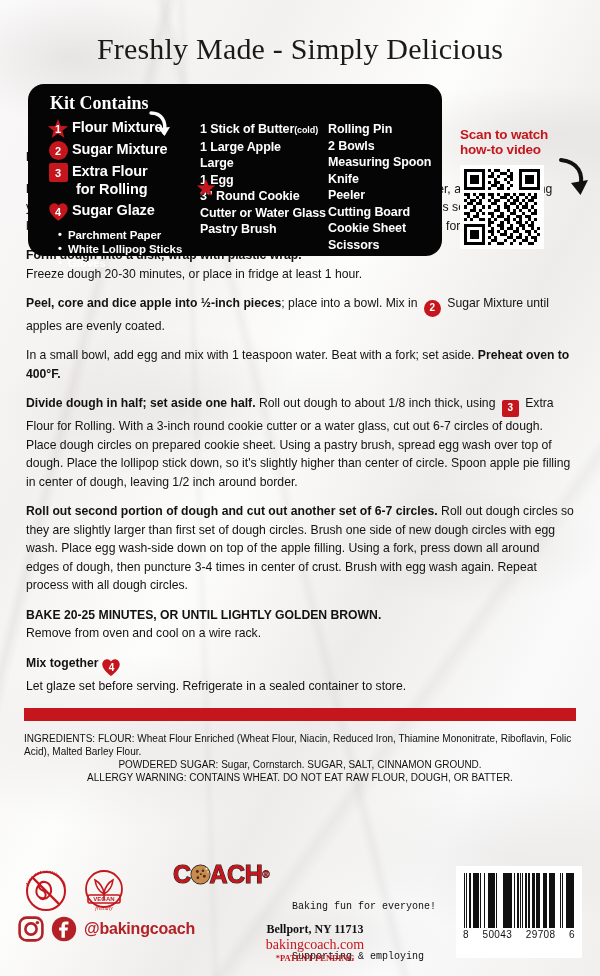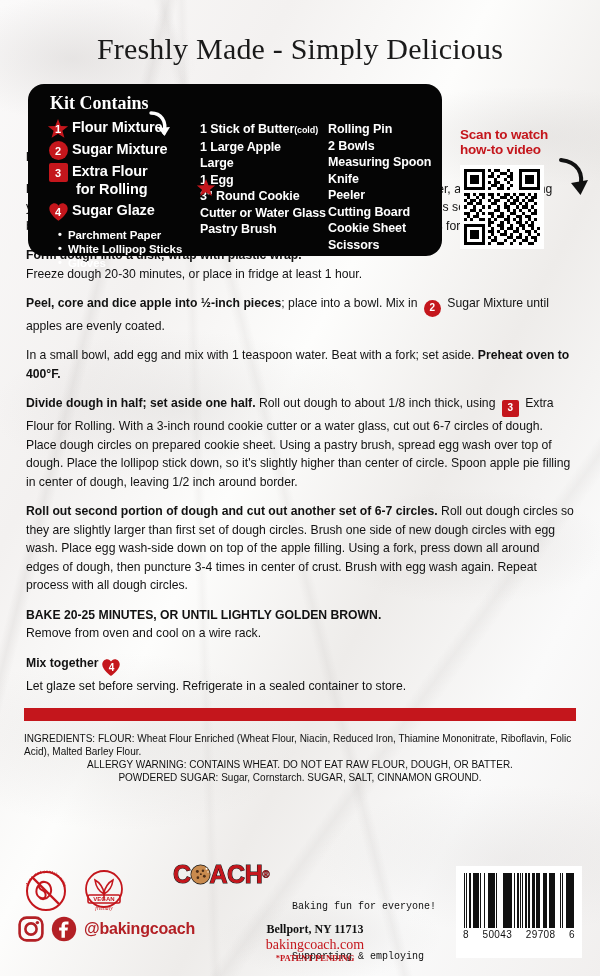--- a/index.html
+++ b/index.html
@@ -550,22 +550,22 @@
           <span>4</span>
         </span>
       <span class="sub">Let glaze set before serving. Refrigerate in a sealed container to store.</span>
     </div>
   </div>
 
   <div class="divider"></div>
 
   <div class="ingredients">
     <div class="ing-line first">INGREDIENTS: FLOUR: Wheat Flour Enriched (Wheat Flour, Niacin, Reduced Iron, Thiamine Mononitrate, Riboflavin, Folic Acid), Malted Barley Flour.</div>
+    <div class="ing-line">POWDERED SUGAR: Sugar, Cornstarch. SUGAR, SALT, CINNAMON GROUND.</div>
     <div class="ing-line">ALLERGY WARNING: CONTAINS WHEAT. DO NOT EAT RAW FLOUR, DOUGH, OR BATTER.</div>
-    <div class="ing-line">POWDERED SUGAR: Sugar, Cornstarch. SUGAR, SALT, CINNAMON GROUND.</div>
   </div>
 
   <div class="footer">
 
     <div class="certs">
       <svg width="52" height="52" viewBox="0 0 52 52">
         <circle cx="26" cy="27" r="19" fill="none" stroke="#c4161c" stroke-width="2"></circle>
         <path d="M20 20 C15 24, 15 32, 21 34 C27 36, 27 28, 22 26 C17 24, 19 17, 25 18 C31 19, 33 27, 29 32 C26 36, 21 36, 19 33" fill="none" stroke="#c4161c" stroke-width="2"></path>
         <line x1="13" y1="14" x2="39" y2="40" stroke="#c4161c" stroke-width="2.4"></line>
         <path id="nutarc" d="M8 27 A18 18 0 0 1 44 27" fill="none"></path>

